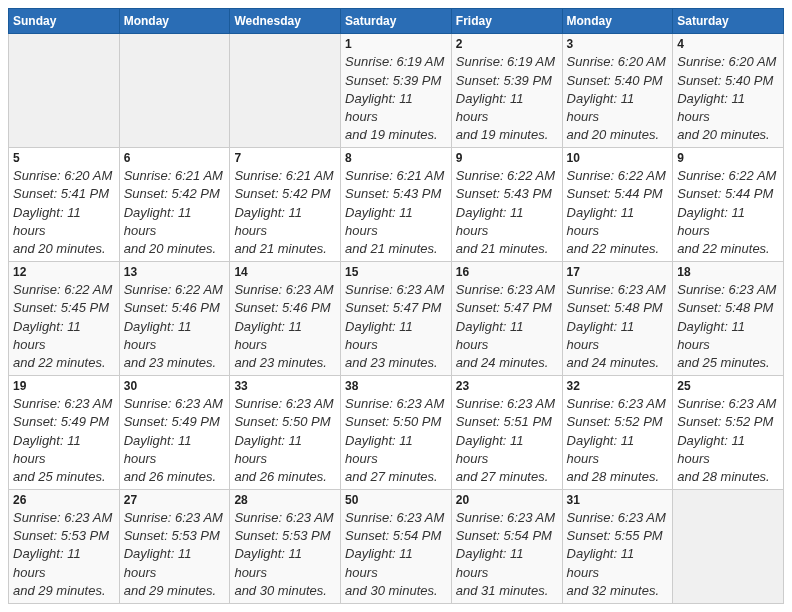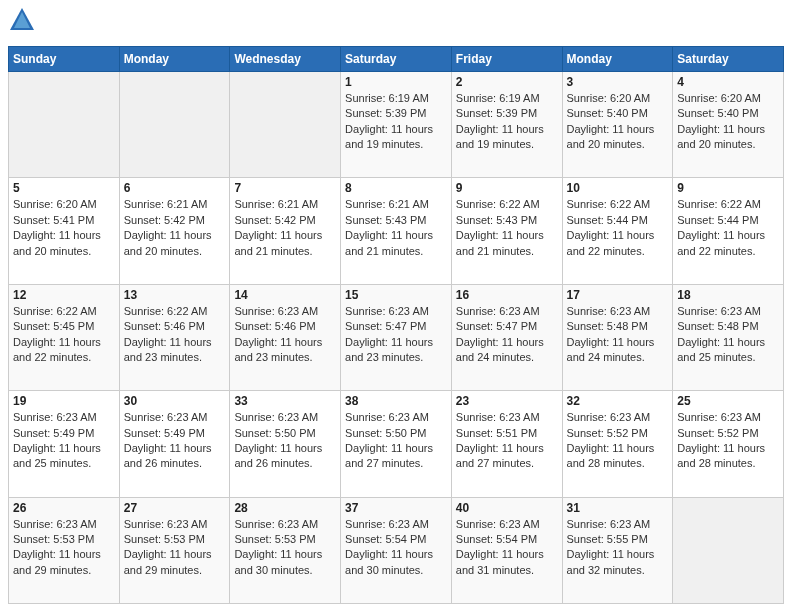--- a/index.html
+++ b/index.html
@@ -94,23 +94,24 @@
       background: #fff;
     }
     .day-num {
       font-size: 12px;
       font-weight: bold;
       color: #222;
       display: block;
       margin-bottom: 2px;
     }
     .day-info {
-      font-size: 11px;
+      font-size: 13px;
       color: #333;
       line-height: 1.4;
+      font-style: italic;
     }
     .empty-cell {
       background: #f0f0f0 !important;
     }
   </style>
 </head>
 <body>
 
 <div class="page">
   <div class="header">
@@ -345,28 +346,28 @@
 and 29 minutes.</div>
           </td>
           <td>
             <span class="day-num">28</span>
             <div class="day-info" style="white-space: pre-line;">Sunrise: 6:23 AM
 Sunset: 5:53 PM
 Daylight: 11 hours
 and 30 minutes.</div>
           </td>
           <td>
-            <span class="day-num">37</span>
+            <span class="day-num">50</span>
             <div class="day-info" style="white-space: pre-line;">Sunrise: 6:23 AM
 Sunset: 5:54 PM
 Daylight: 11 hours
 and 30 minutes.</div>
           </td>
           <td>
-            <span class="day-num">40</span>
+            <span class="day-num">20</span>
             <div class="day-info" style="white-space: pre-line;">Sunrise: 6:23 AM
 Sunset: 5:54 PM
 Daylight: 11 hours
 and 31 minutes.</div>
           </td>
           <td>
             <span class="day-num">31</span>
             <div class="day-info" style="white-space: pre-line;">Sunrise: 6:23 AM
 Sunset: 5:55 PM
 Daylight: 11 hours

